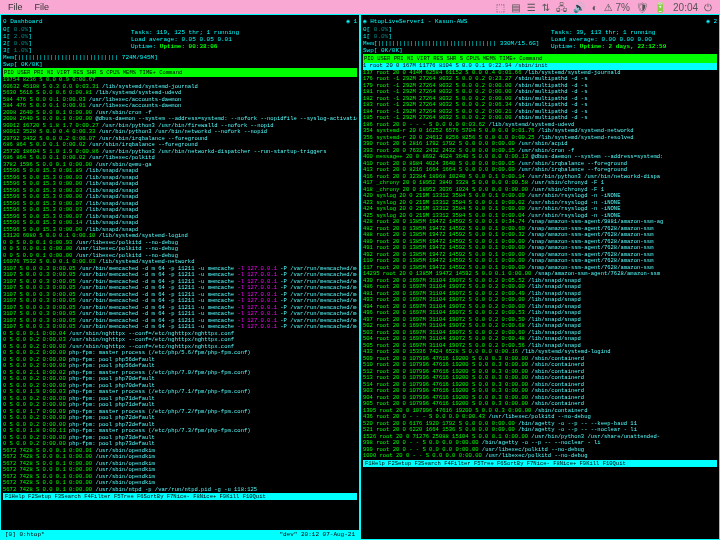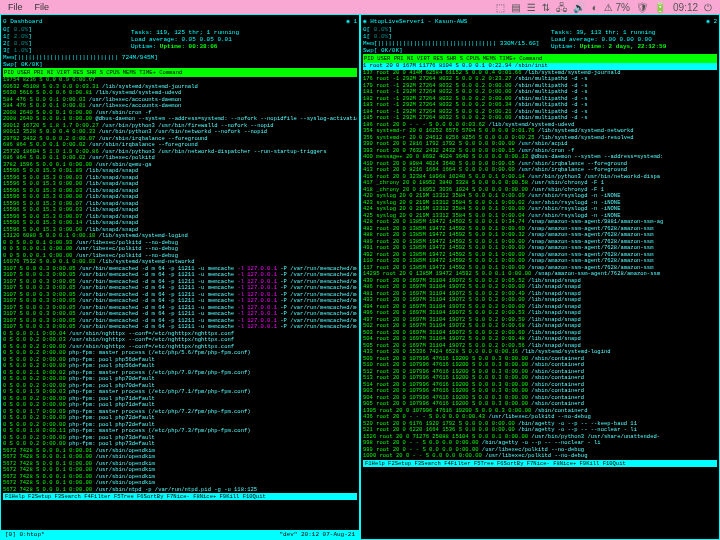--- a/index.html
+++ b/index.html
@@ -40,21 +40,21 @@
     <span>⬚</span>
     <span>▤</span>
     <span>☰</span>
     <span>⇅</span>
     <span>🖧</span>
     <span>🔊</span>
     <span>◐</span>
     <span>⚠ 7%</span>
     <span>🛡</span>
     <span>🔋</span>
-    <span>09:12</span>
+    <span>20:04</span>
     <span>⏻</span>
   </div>
 </div>
 
 <div class="term">
 
   <div class="pane left">
     <div class="header">
       <span class="cyan">0 Dashboard</span>
       <span class="cyan">◉ 1</span>

